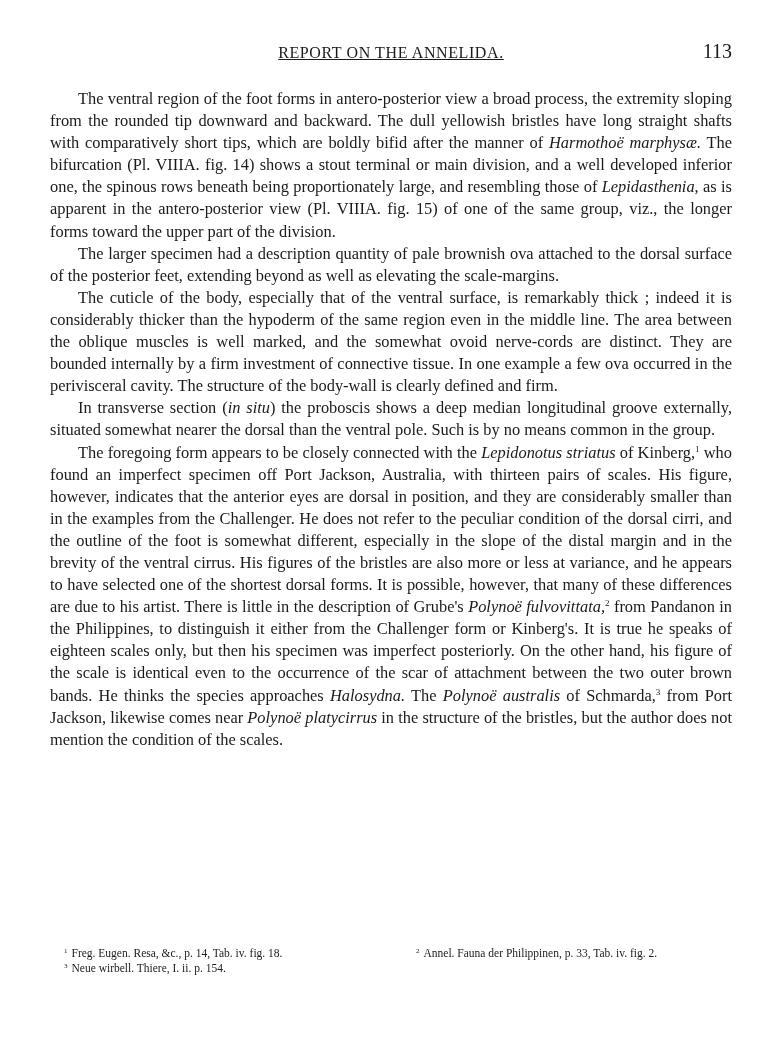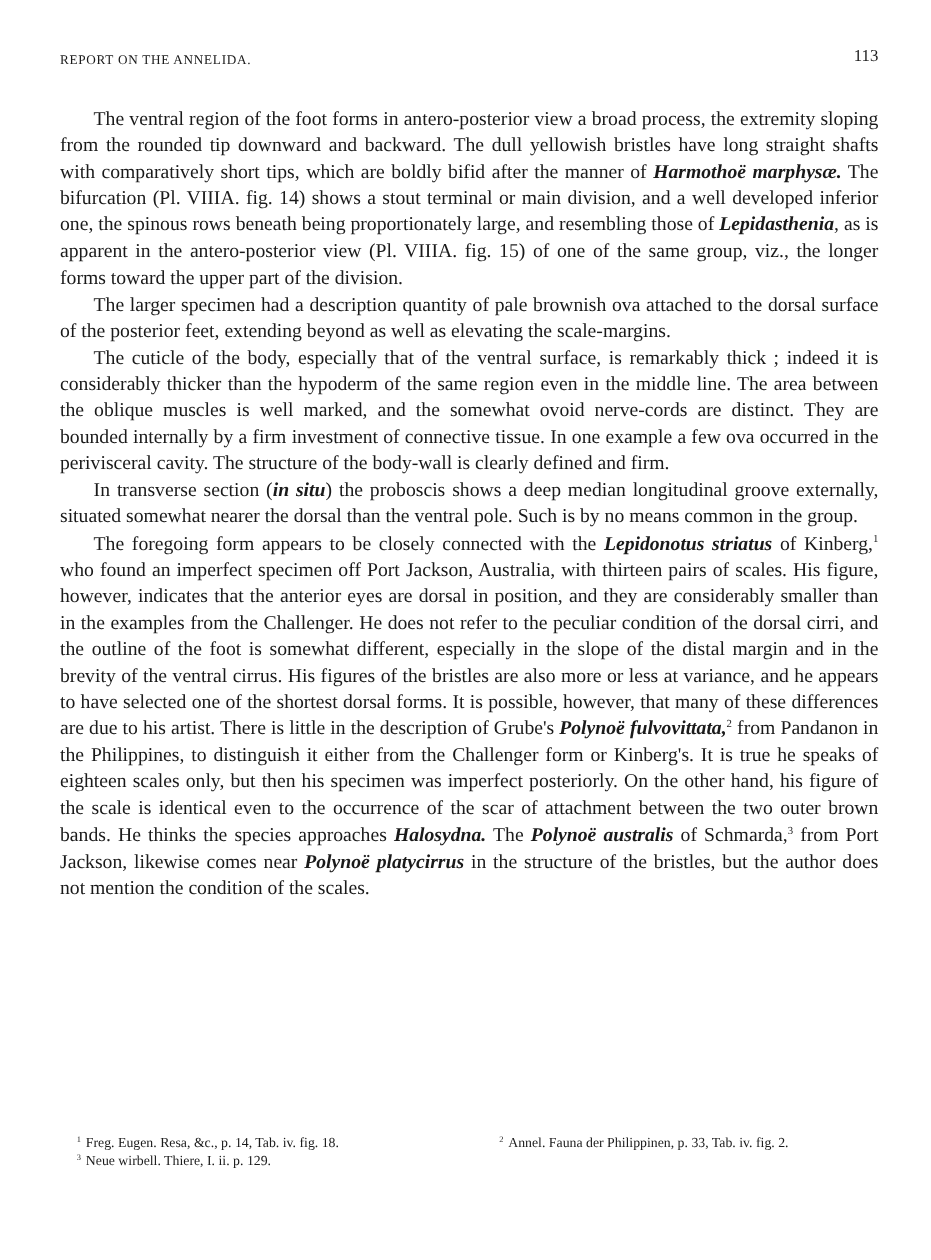--- a/index.html
+++ b/index.html
@@ -5,32 +5,32 @@
   html, body { margin: 0; padding: 0; background: #ffffff; }
   body {
     width: 776px; height: 1050px; position: relative; overflow: hidden;
     font-family: "Liberation Serif", "DejaVu Serif", serif;
     color: #1a1a1a;
   }
   .header {
     position: absolute; top: 40px; left: 50px; width: 682px; height: 24px;
   }
   .running-title {
-    position: absolute; left: 0; right: 0; 
-    font-size: 11px; letter-spacing: 0.6px; top: 4px;
+    position: absolute; left: 0; right: 0; text-align: center;
+    font-size: 16px; letter-spacing: 0.6px; top: 4px; text-decoration: underline;
   }
   .page-number {
-    position: absolute; right: 0; top: 0; font-size: 14px;
+    position: absolute; right: 0; top: 0; font-size: 20px;
   }
   .body-text {
     position: absolute; top: 88px; left: 50px; width: 682px;
     font-size: 16.4px; line-height: 22.1px; text-align: justify;
   }
   .body-text p { margin: 0; text-indent: 28px; }
-  .body-text i { font-style: italic; font-weight: bold; }
+  .body-text i { font-style: italic; }
   sup { font-size: 9px; vertical-align: 6px; line-height: 0; }
   .footnotes {
     position: absolute; top: 946px; left: 64px; width: 680px;
     font-size: 11.5px; line-height: 15px;
   }
   .fn-row { display: flex; gap: 28px; }
   .fn { margin: 0; }
   .fn-left { width: 324px; }
   .fn sup { font-size: 7px; vertical-align: 4px; margin-right: 4px; }
 </style>
@@ -49,15 +49,15 @@
   <p><span>In transverse section (</span><i>in situ</i><span>) the proboscis shows a deep median longitudinal groove externally, situated somewhat nearer the dorsal than the ventral pole.  Such is by no means common in the group.</span></p>
   <p><span>The foregoing form appears to be closely connected with the </span><i>Lepidonotus striatus</i><span> of Kinberg,</span><sup>1</sup><span> who found an imperfect specimen off Port Jackson, Australia, with thirteen pairs of scales.  His figure, however, indicates that the anterior eyes are dorsal in position, and they are considerably smaller than in the examples from the Challenger.  He does not refer to the peculiar condition of the dorsal cirri, and the outline of the foot is somewhat different, especially in the slope of the distal margin and in the brevity of the ventral cirrus.  His figures of the bristles are also more or less at variance, and he appears to have selected one of the shortest dorsal forms.  It is possible, however, that many of these differences are due to his artist.  There is little in the description of Grube's </span><i>Polynoë fulvovittata,</i><sup>2</sup><span> from Pandanon in the Philippines, to distinguish it either from the Challenger form or Kinberg's.  It is true he speaks of eighteen scales only, but then his specimen was imperfect posteriorly.  On the other hand, his figure of the scale is identical even to the occurrence of the scar of attachment between the two outer brown bands.  He thinks the species approaches </span><i>Halosydna.</i><span>  The </span><i>Polynoë australis</i><span> of Schmarda,</span><sup>3</sup><span> from Port Jackson, likewise comes near </span><i>Polynoë platycirrus</i><span> in the structure of the bristles, but the author does not mention the condition of the scales.</span></p>
 </div>
 
 <div class="footnotes">
   <div class="fn-row">
     <p class="fn fn-left"><sup>1</sup><span>Freg. Eugen. Resa, &amp;c., p. 14, Tab. iv. fig. 18.</span></p>
     <p class="fn"><sup>2</sup><span>Annel. Fauna der Philippinen, p. 33, Tab. iv. fig. 2.</span></p>
   </div>
   <div class="fn-row">
-    <p class="fn fn-left"><sup>3</sup><span>Neue wirbell. Thiere, I. ii. p. 129.</span></p>
+    <p class="fn fn-left"><sup>3</sup><span>Neue wirbell. Thiere, I. ii. p. 154.</span></p>
   </div>
 </div>
 
 </body></html>

